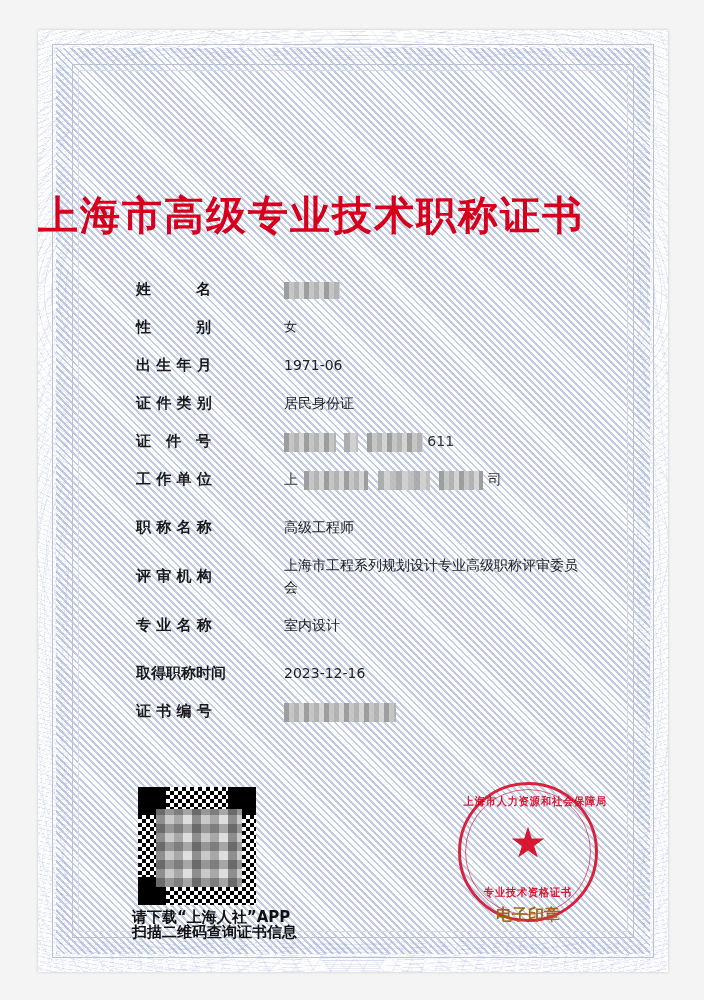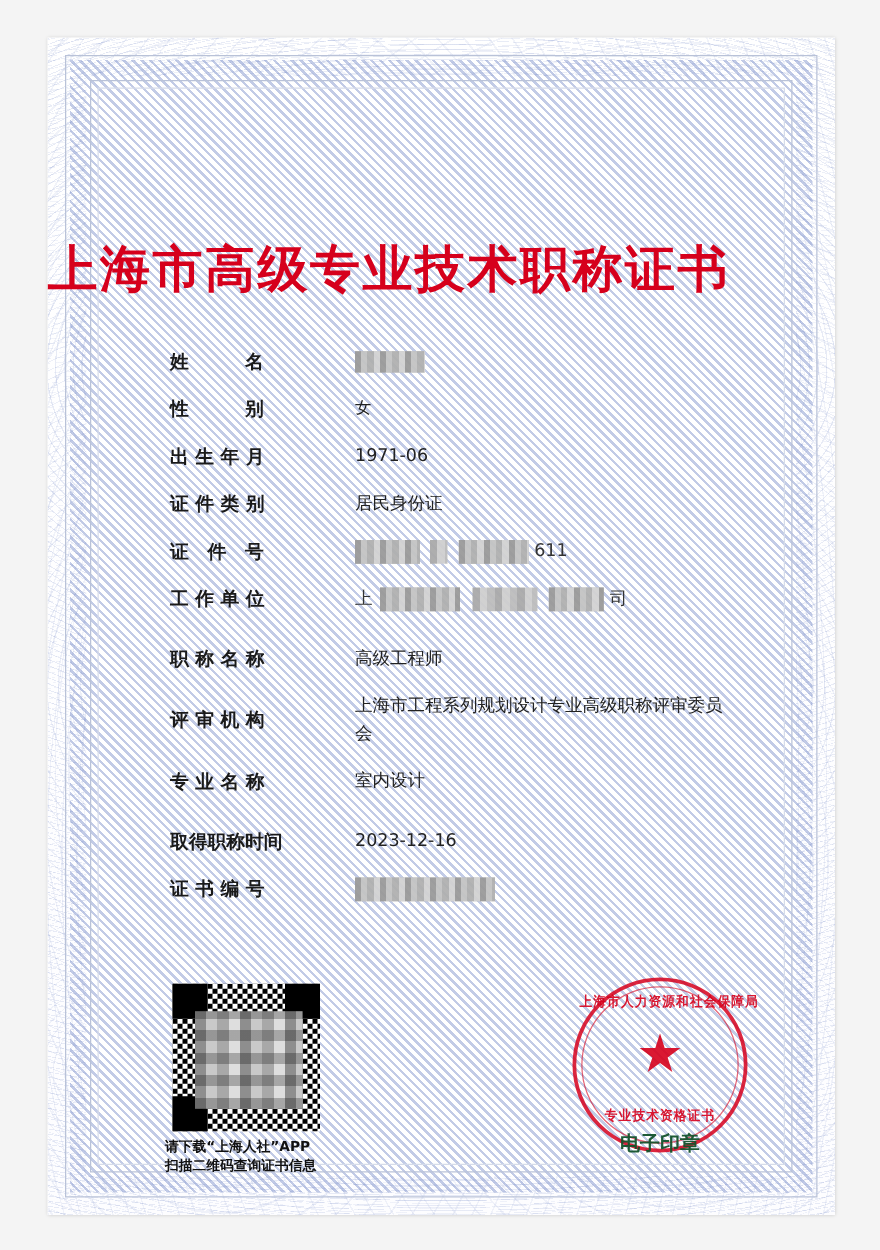--- a/index.html
+++ b/index.html
@@ -172,21 +172,21 @@
       repeating-linear-gradient(90deg, #8e8e8e 0 9px, #c9c9c9 9px 18px, #a8a8a8 18px 27px, #dedede 27px 36px),
       repeating-linear-gradient(0deg, rgba(0,0,0,0.25) 0 9px, rgba(255,255,255,0.2) 9px 18px);
     background-blend-mode: multiply;
   }
   .qr-caption {
     position: absolute;
     left: 94px;
     top: 880px;
     width: 220px;
     font-family: "DejaVu Sans", sans-serif;
-    font-size: 11px;
+    font-size: 15px;
     line-height: 15px;
     color: #111;
     font-weight: bold;
   }
   
   .seal {
     position: absolute;
     left: 392px;
     top: 752px;
     width: 140px;
@@ -244,21 +244,21 @@
   }
   .seal-label {
     position: absolute;
     left: 0;
     bottom: -4px;
     width: 100%;
     text-align: center;
     font-family: "DejaVu Sans", sans-serif;
     font-size: 16px;
     font-weight: bold;
-    color: #14532d;
+    color: #a16207;
     opacity: 0.95;
   }
 </style>
 </head>
 <body>
 
 <div class="page">
 
   <div class="certificate">
     <div class="guilloche"></div>

